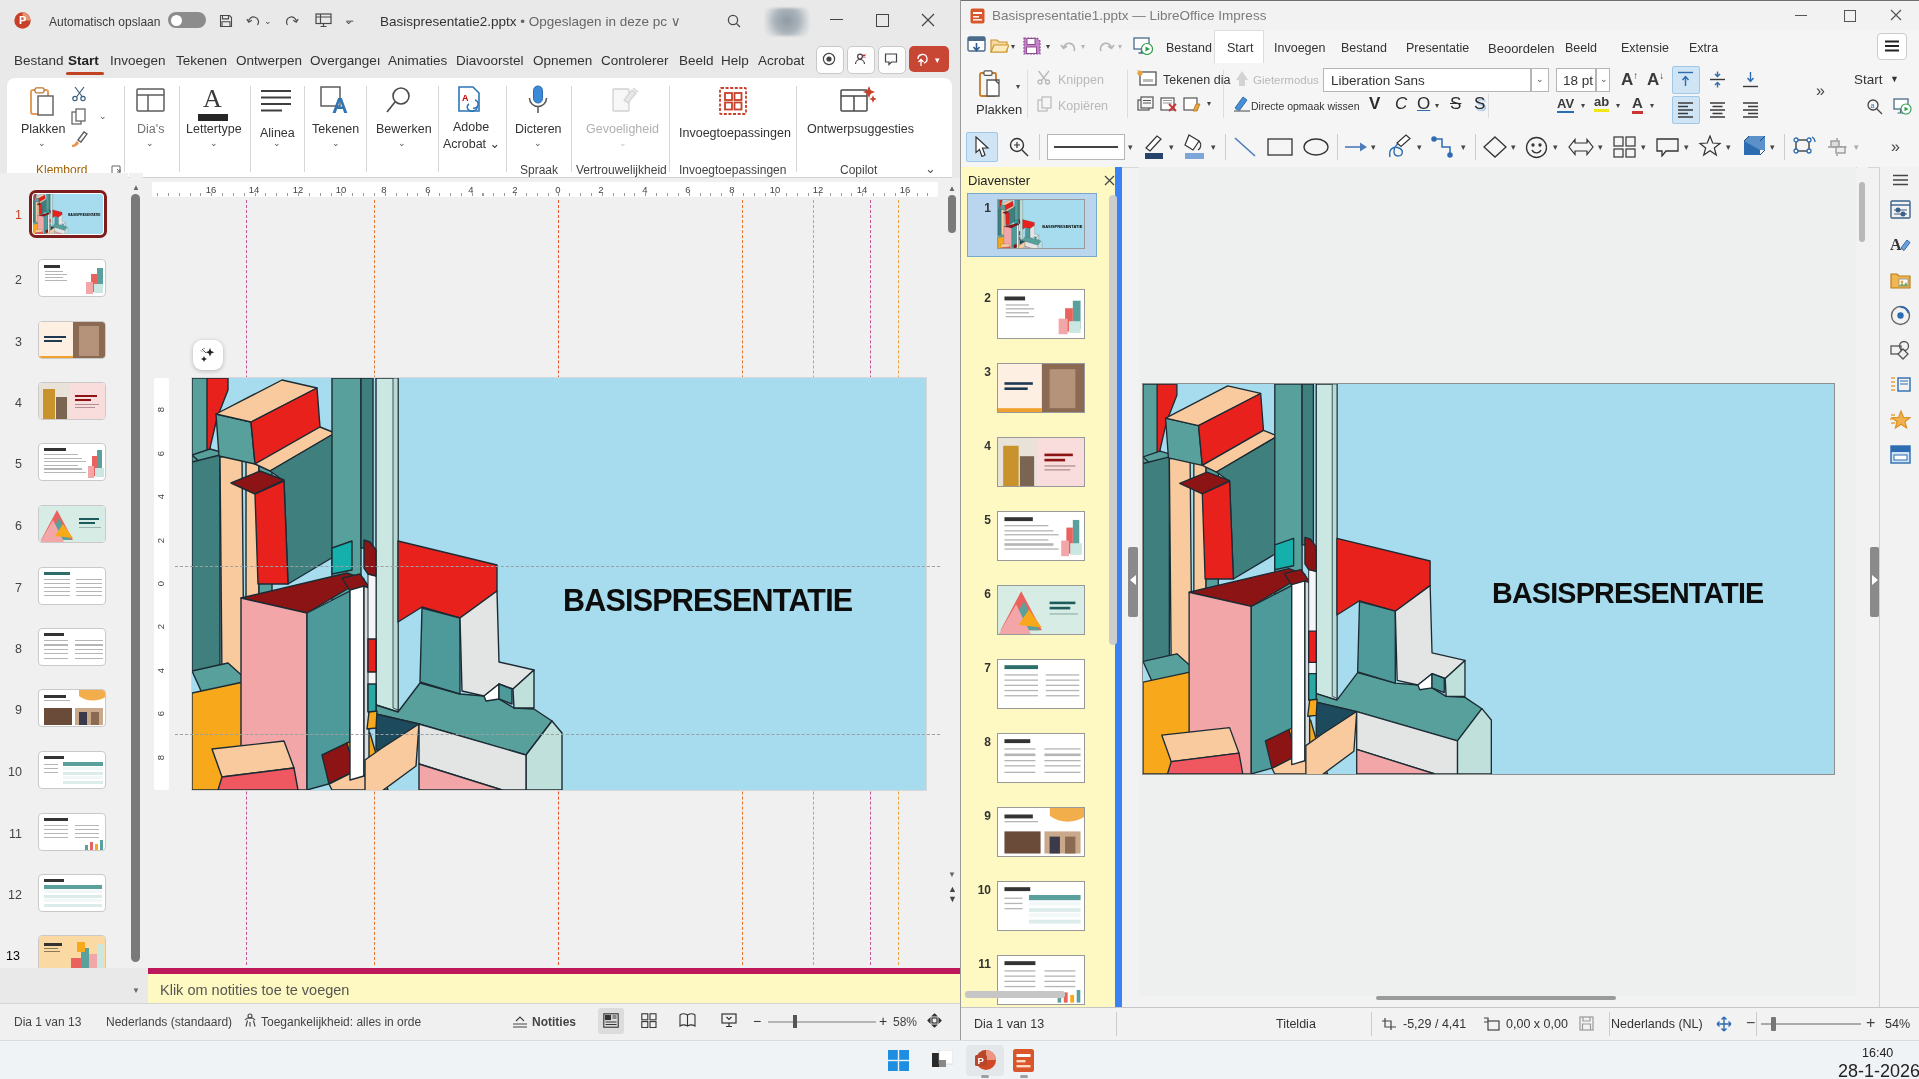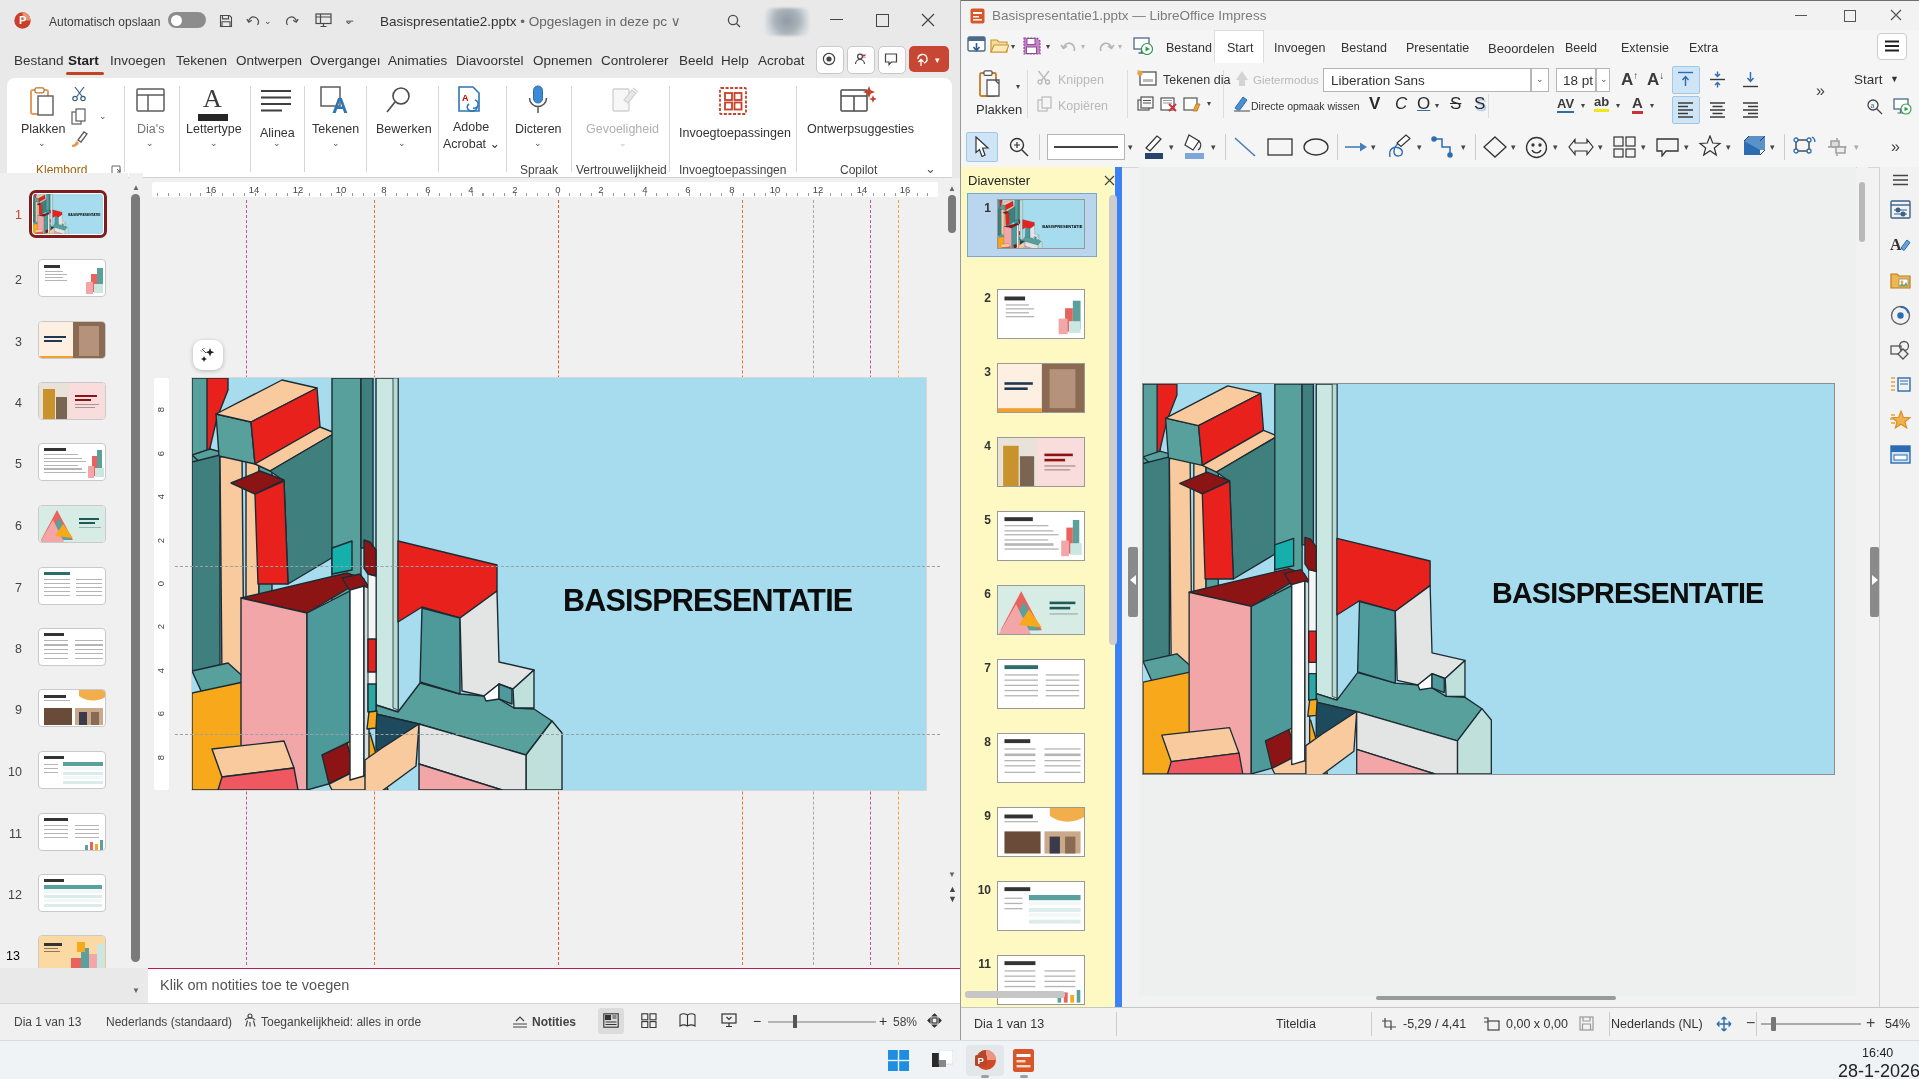--- a/index.html
+++ b/index.html
@@ -526,21 +526,21 @@
       </svg>
  </div>
 
  <div class="a" style="left:946px;top:182px;width:13px;height:786px">
   <div class="a" style="left:2px;top:2px;font-size:8px;color:#666">▲</div>
   <div class="a" style="left:2px;top:13px;width:8px;height:38px;background:#7a7a7a;border-radius:4px"></div>
   <div class="a" style="left:2px;top:688px;font-size:8px;color:#666">▼</div>
   <div class="a" style="left:2px;top:702px;font-size:9px;color:#444">▲<br>▼</div>
  </div>
 
- <div class="a" style="left:148px;top:968px;width:812px;height:35px;background:#ffffff;border-top:1px solid #be185d">
+ <div class="a" style="left:148px;top:968px;width:812px;height:35px;background:#fef9c3;border-top:6px solid #be185d">
   <div class="a txt" style="left:12px;top:8px;font-size:14.5px;color:#555">Klik om notities toe te voegen</div>
  </div>
 
  <div class="a" style="left:0;top:1003px;width:960px;height:37px;background:#f0f0f0;border-top:1px solid #d5d5d5;font-size:12px;color:#444">
   <div class="a txt" style="left:14px;top:11px">Dia 1 van 13</div>
   <div class="a txt" style="left:106px;top:11px">Nederlands (standaard)</div>
   <svg class="a" style="left:243px;top:9px" width="15" height="16" viewBox="0 0 15 16" fill="none" stroke="#444" stroke-width="1.1">
         <circle cx="7" cy="3" r="2"></circle>
         <path d="M2 7 a6 5 0 0 1 10 0 M4.5 7.5 l-1.5 6 M10.5 7.5 l1.5 6 M7 9 v4.5"></path>
       </svg>

